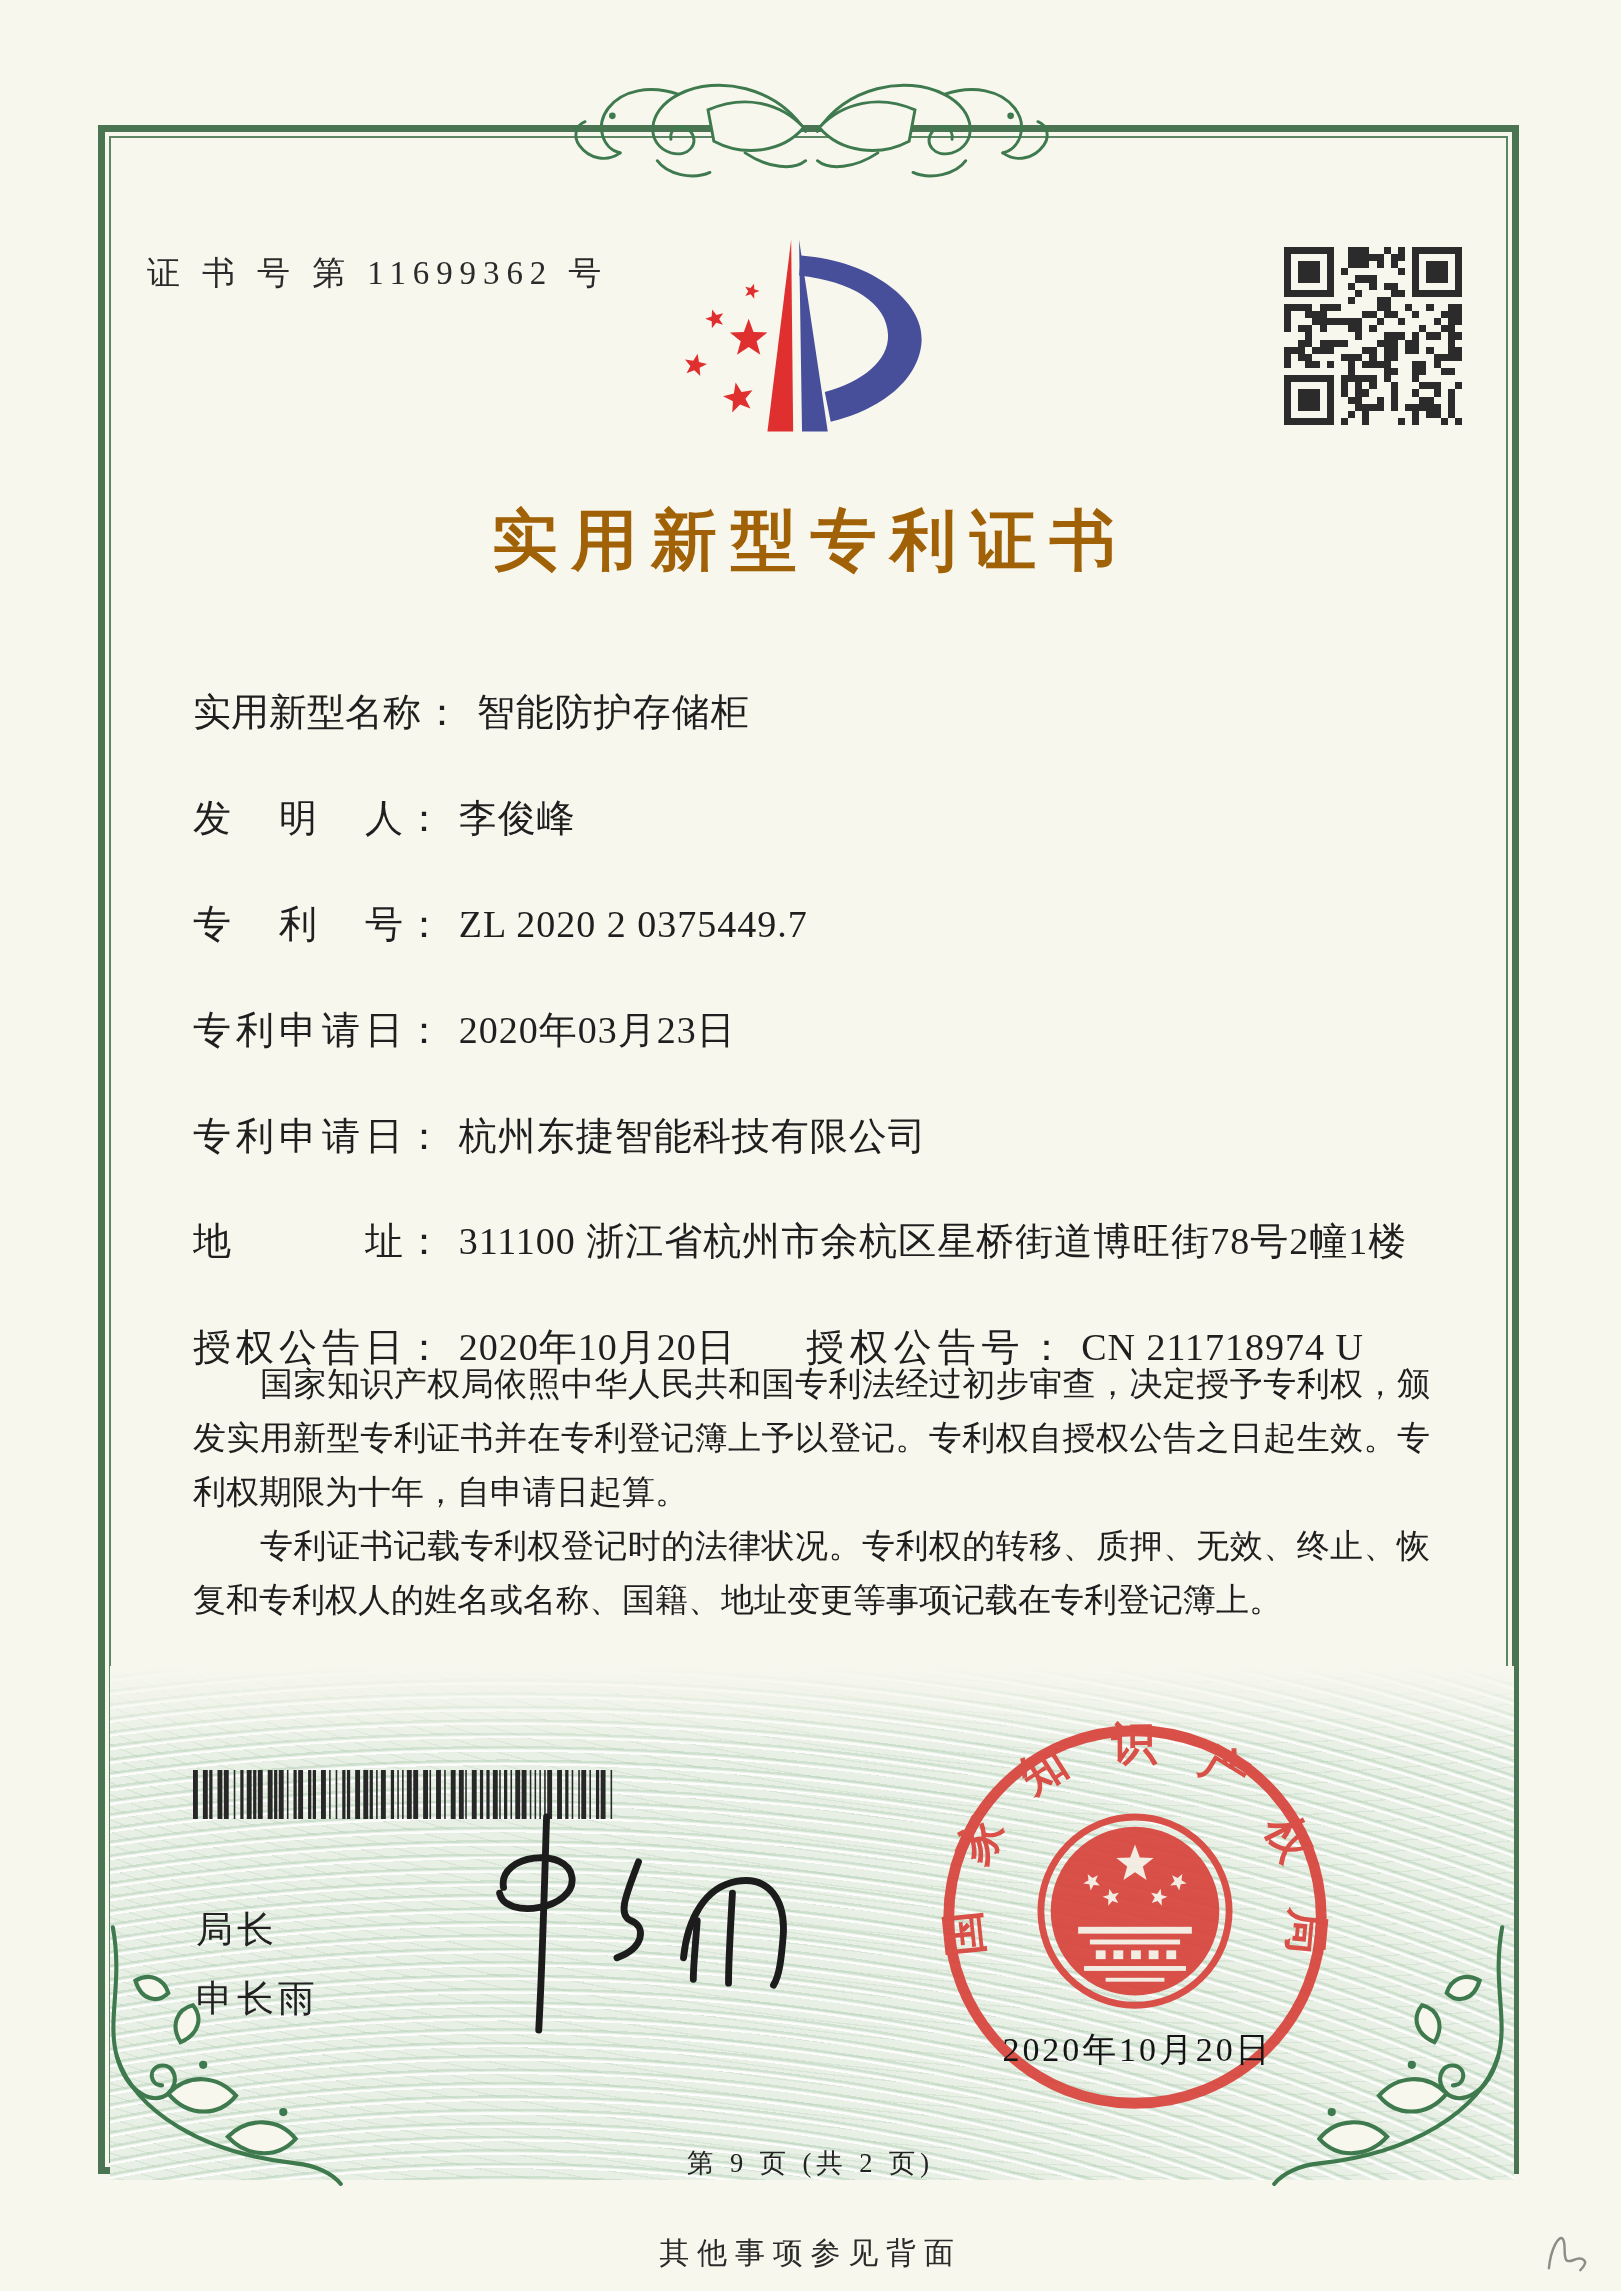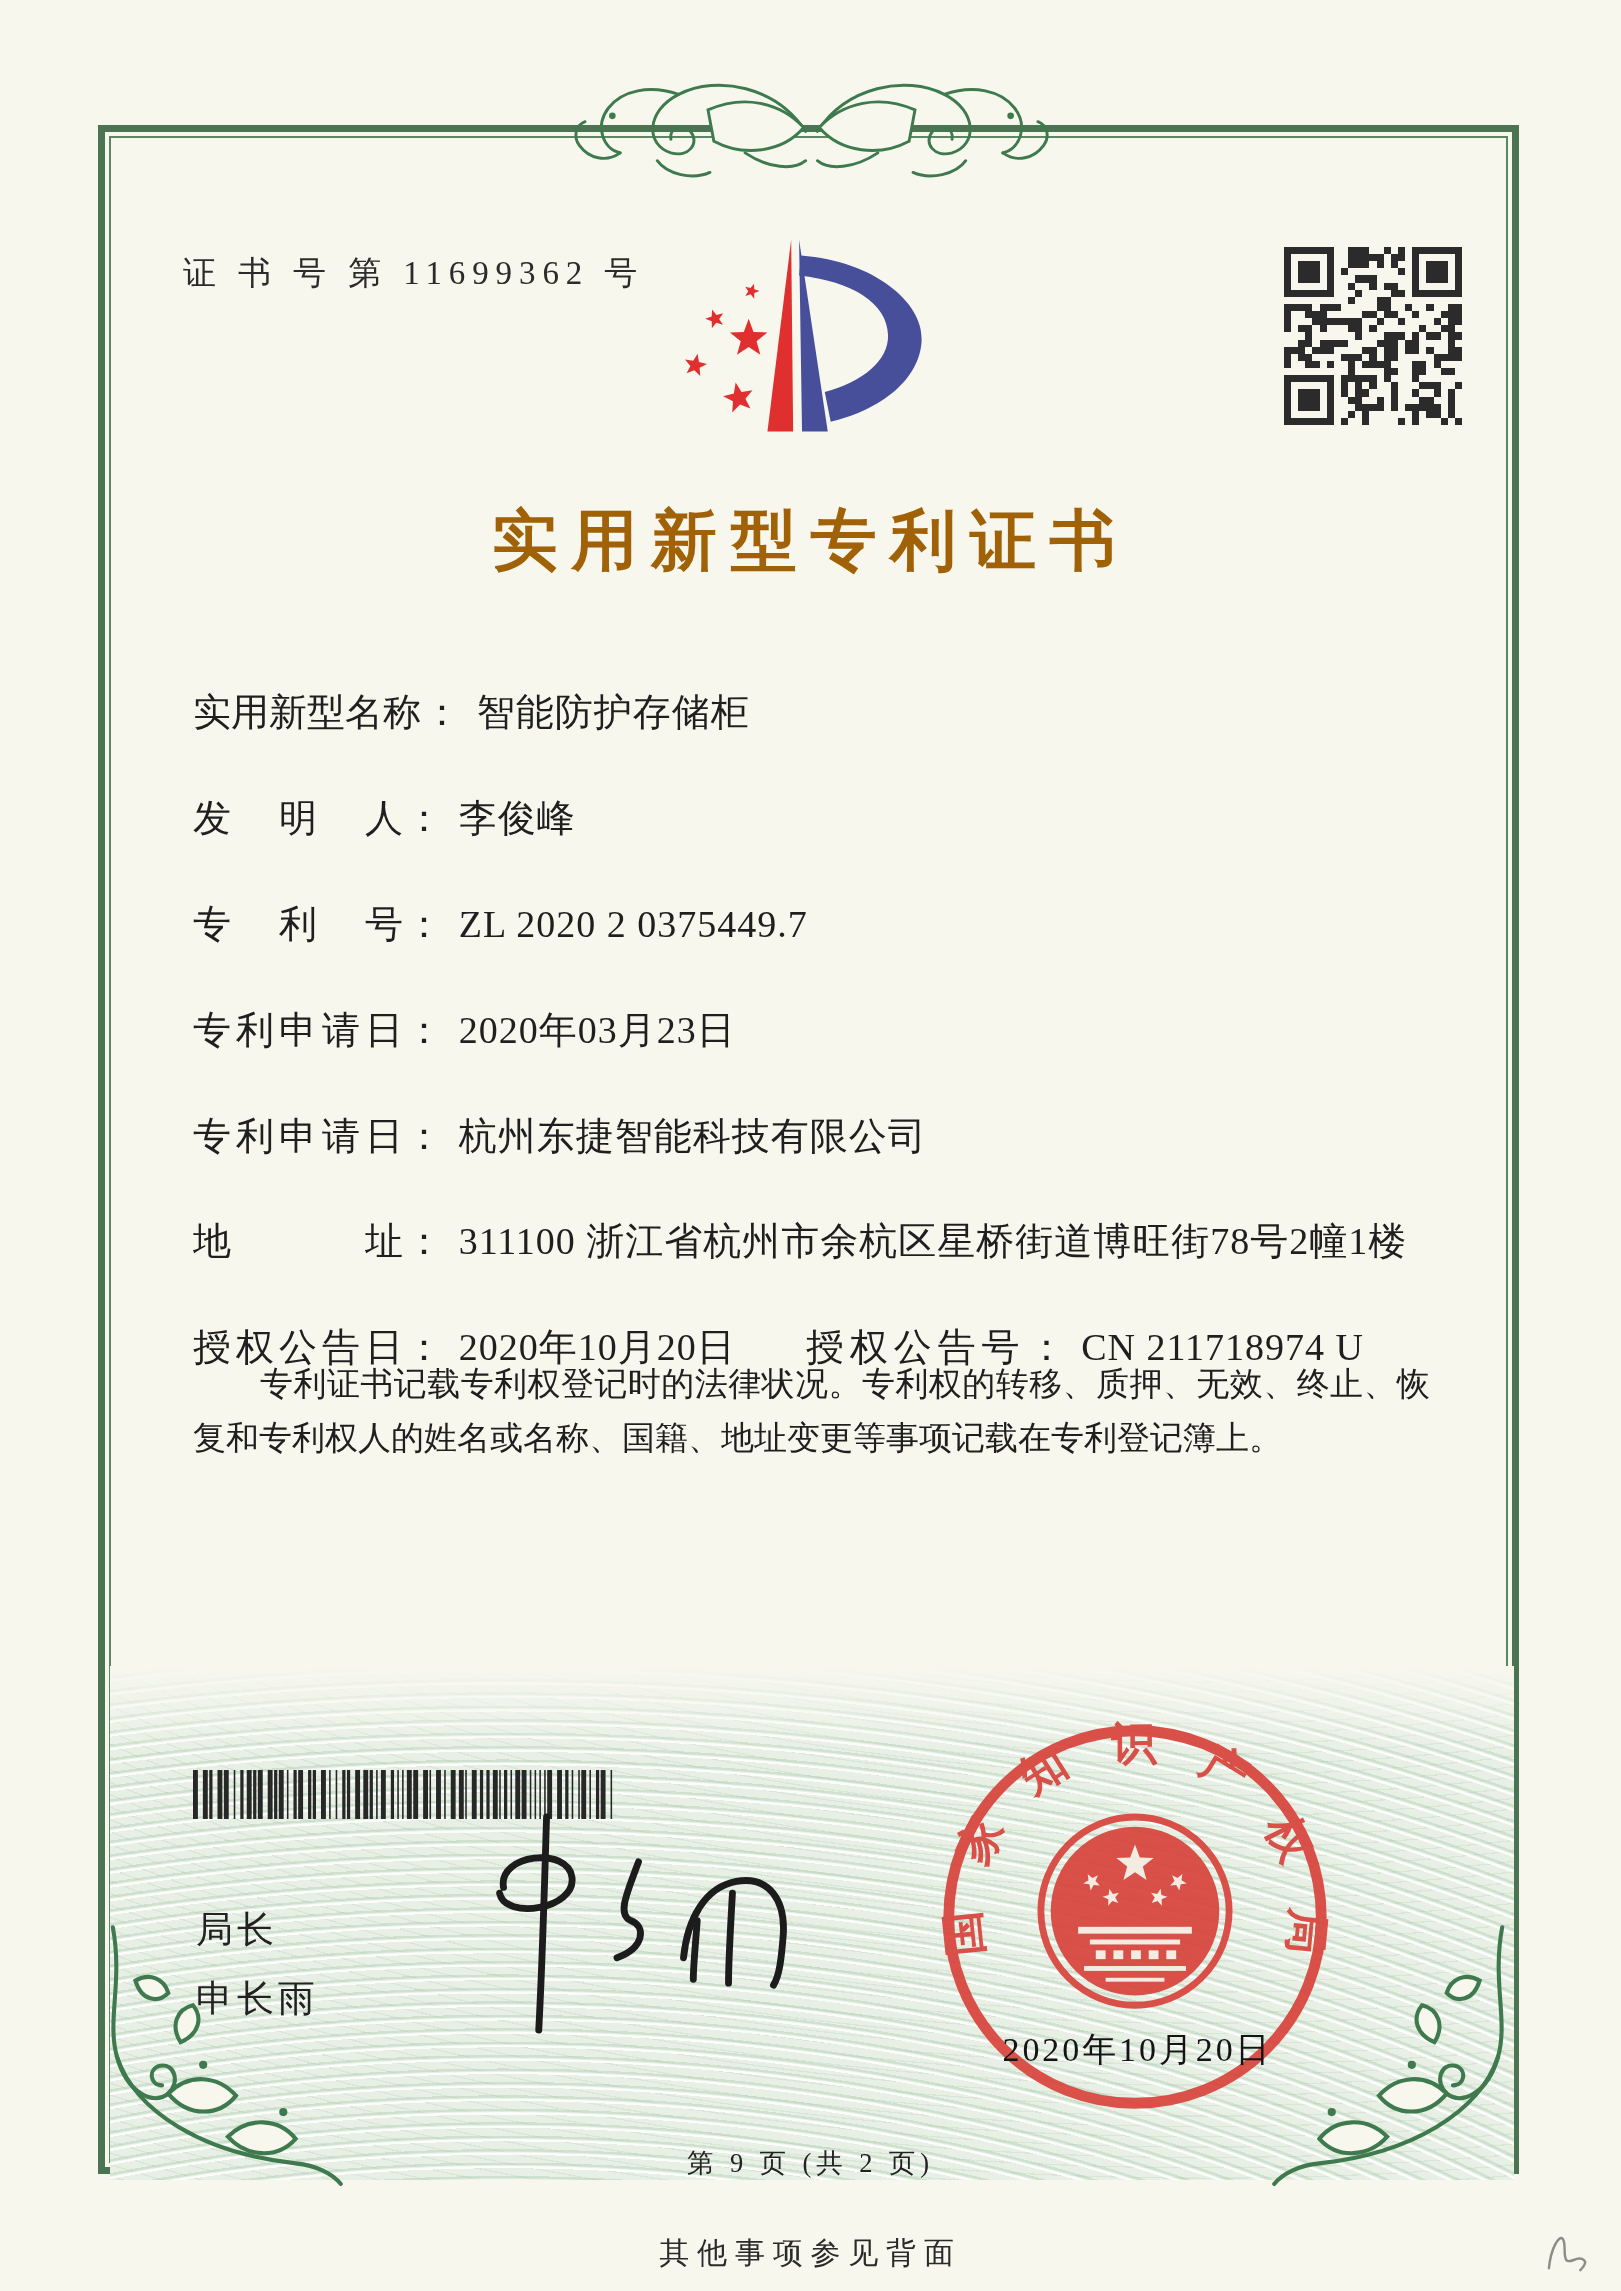--- a/index.html
+++ b/index.html
@@ -34,21 +34,21 @@
         rgba(140,185,150,.16) 0 2px,
         rgba(255,255,255,0) 2px 16.7px);
   }
   .wave-band::before{
     content:"";position:absolute;left:0;top:0;width:100%;height:88px;
     background:linear-gradient(#f7f7ee,rgba(247,247,238,0));
   }
 
   
   .cert-no{
-    left:147px;top:251px;font-size:33px;letter-spacing:6.9px;color:#2b2b2b;margin-left:36px;
+    left:147px;top:251px;font-size:33px;letter-spacing:6.9px;color:#2b2b2b;
   }
   .logo{left:637px;top:222px;}
   .qr{left:1284px;top:247px;}
 
   .title{
     left:0;top:496px;width:100%;text-align:center;
     font-size:66px;font-weight:bold;letter-spacing:13.7px;color:#a16207;
   }
 
   
@@ -410,20 +410,21 @@
   <span class="flabel">地址</span><span class="colon">：</span><span class="fvalue">311100 浙江省杭州市余杭区星桥街道博旺街78号2幢1楼</span>
 </div>
 <div class="row" style="top:1322px">
   <span class="flabel">授权公告日</span><span class="colon">：</span><span class="fvalue">2020年10月20日</span>
   <span class="grant">
     <span class="glabel">授权公告号</span><span class="colon">：</span><span class="fvalue">CN 211718974 U</span>
   </span>
 </div>
 
 <div class="abs body-text">
+  <p>国家知识产权局依照中华人民共和国专利法经过初步审查，决定授予专利权，颁发实用新型专利证书并在专利登记簿上予以登记。专利权自授权公告之日起生效。专利权期限为十年，自申请日起算。</p>
   <p>专利证书记载专利权登记时的法律状况。专利权的转移、质押、无效、终止、恢复和专利权人的姓名或名称、国籍、地址变更等事项记载在专利登记簿上。</p>
 </div>
 
 <div class="abs barcode">
   <svg id="barcode-svg" width="425" height="49" viewBox="0 0 434 50">
       <rect x="0.0" y="0" width="5.0" height="50" fill="#272727"></rect>
       <rect x="10.1" y="0" width="5.0" height="50" fill="#272727"></rect>
       <rect x="16.6" y="0" width="3.3" height="50" fill="#272727"></rect>
       <rect x="25.0" y="0" width="5.0" height="50" fill="#272727"></rect>
       <rect x="31.5" y="0" width="5.0" height="50" fill="#272727"></rect>

